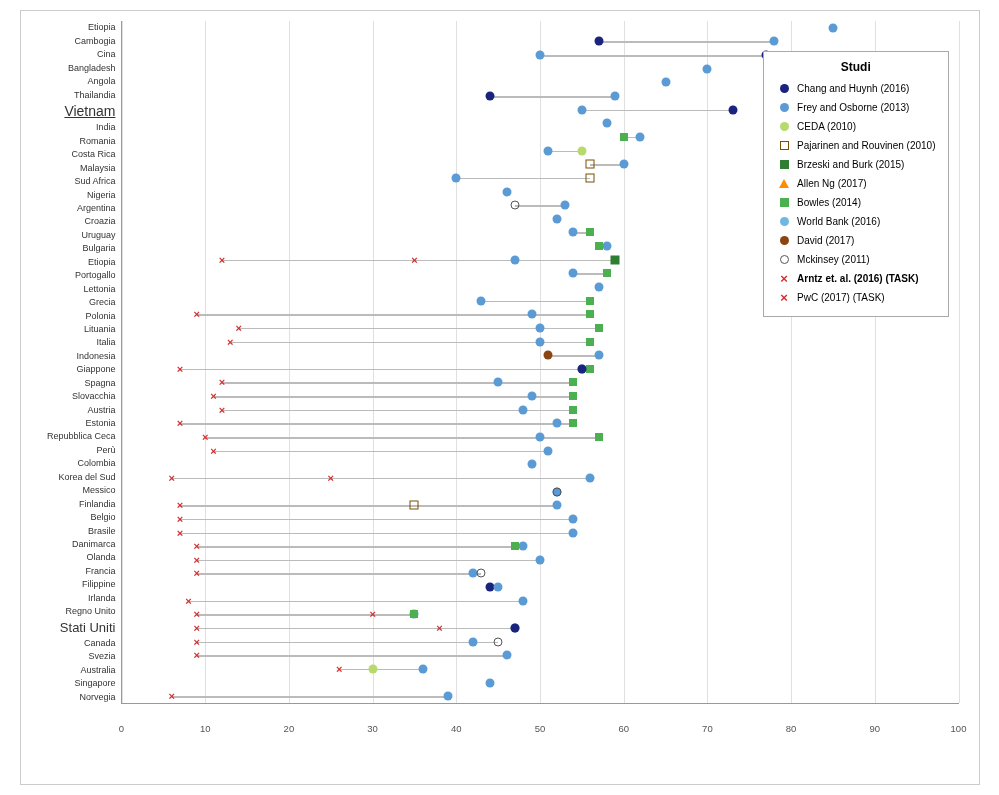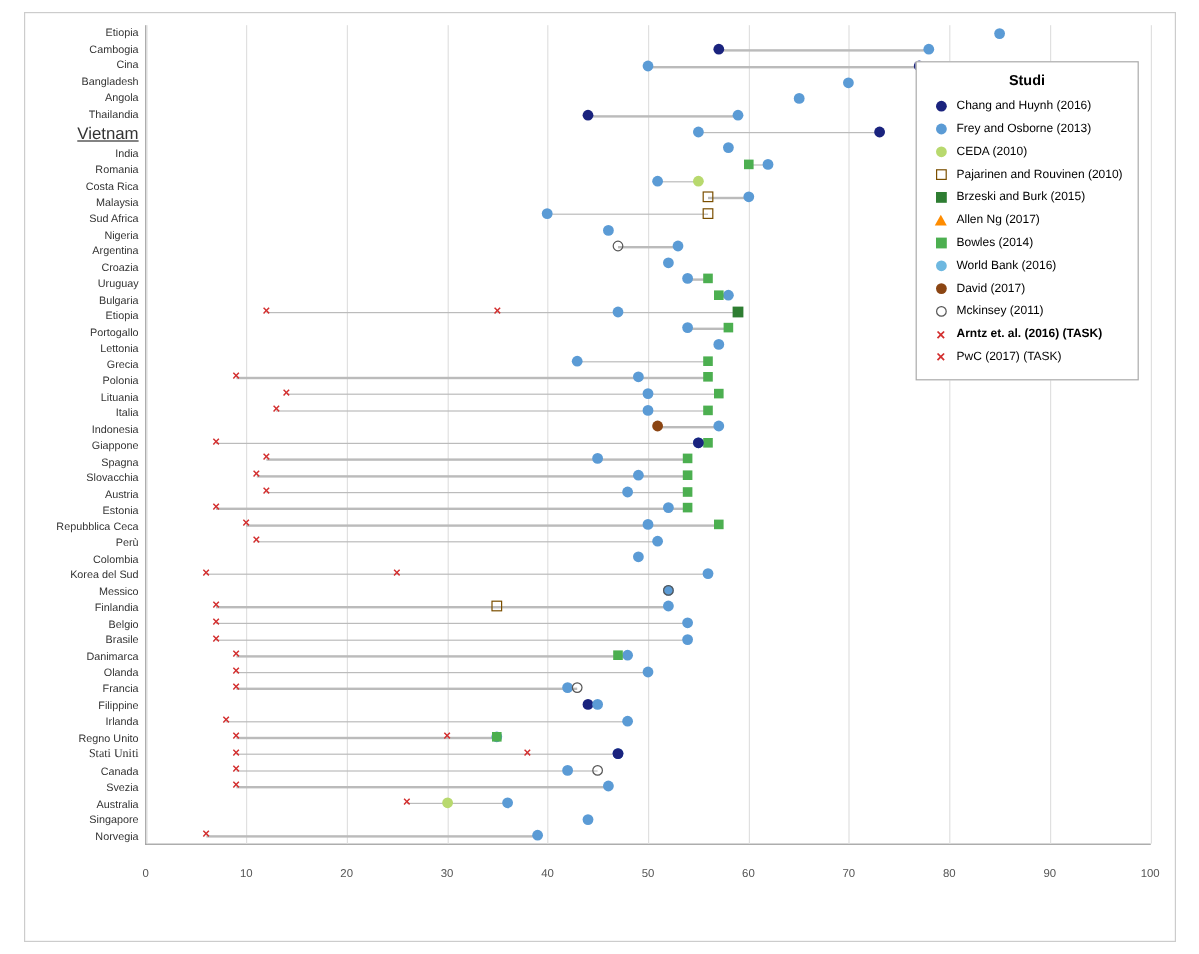--- a/index.html
+++ b/index.html
@@ -61,21 +61,21 @@
         <div style="font-size: 9px; line-height: 1.2;">Messico</div>
         <div style="font-size: 9px; line-height: 1.2;">Finlandia</div>
         <div style="font-size: 9px; line-height: 1.2;">Belgio</div>
         <div style="font-size: 9px; line-height: 1.2;">Brasile</div>
         <div style="font-size: 9px; line-height: 1.2;">Danimarca</div>
         <div style="font-size: 9px; line-height: 1.2;">Olanda</div>
         <div style="font-size: 9px; line-height: 1.2;">Francia</div>
         <div style="font-size: 9px; line-height: 1.2;">Filippine</div>
         <div style="font-size: 9px; line-height: 1.2;">Irlanda</div>
         <div style="font-size: 9px; line-height: 1.2;">Regno Unito</div>
-        <div style="font-size: 10px; line-height: 1.2; font-family: Liberation Serif, serif;">Stati Uniti</div>
+        <div style="font-size: 13px; line-height: 1.2;">Stati Uniti</div>
         <div style="font-size: 9px; line-height: 1.2;">Canada</div>
         <div style="font-size: 9px; line-height: 1.2;">Svezia</div>
         <div style="font-size: 9px; line-height: 1.2;">Australia</div>
         <div style="font-size: 9px; line-height: 1.2;">Singapore</div>
         <div style="font-size: 9px; line-height: 1.2;">Norvegia</div>
       </div>
 
     <div class="plot-area" id="plot-area">
 
       <div class="grid-lines" id="grid-lines">

